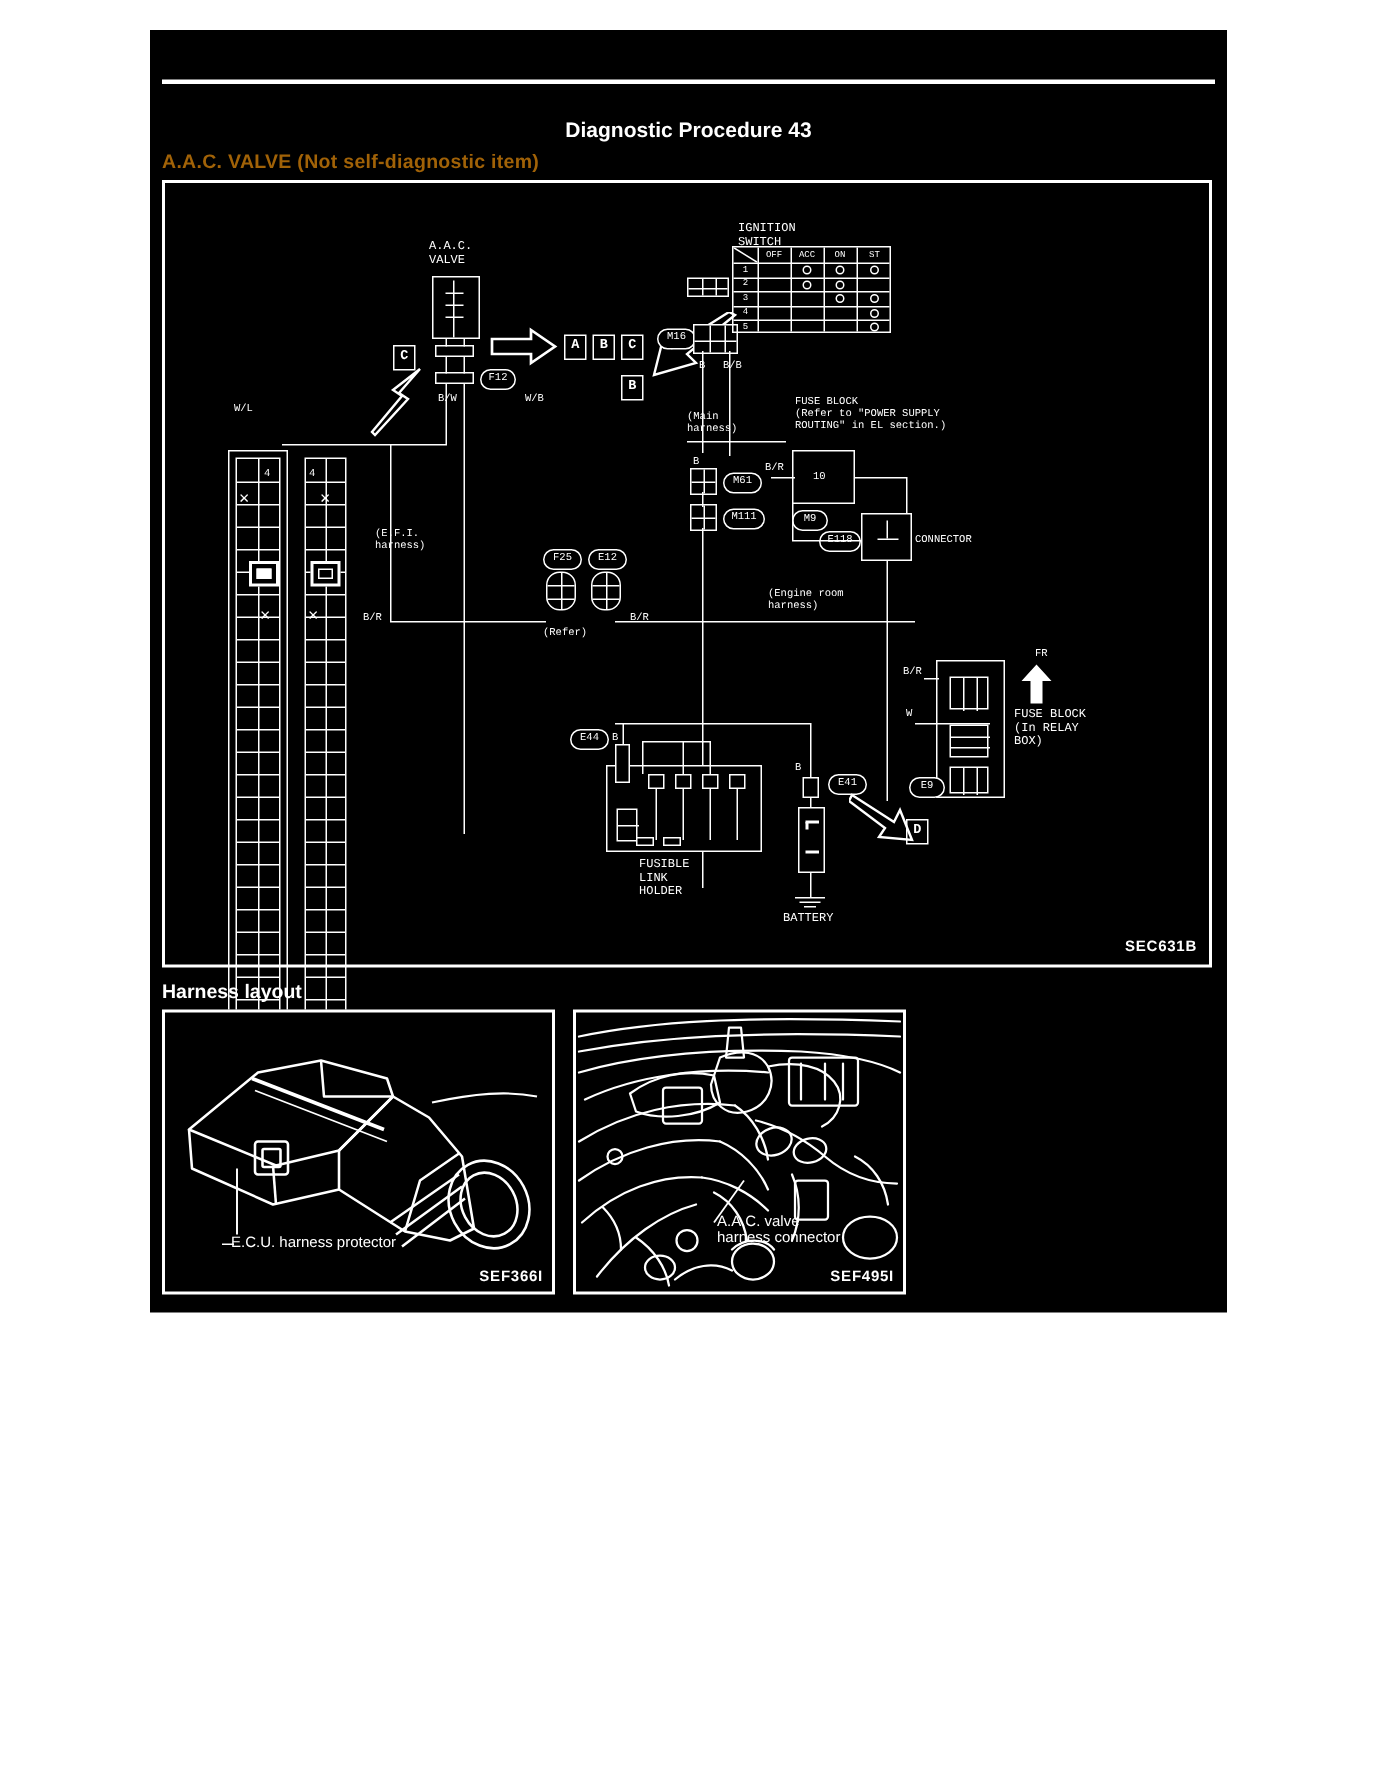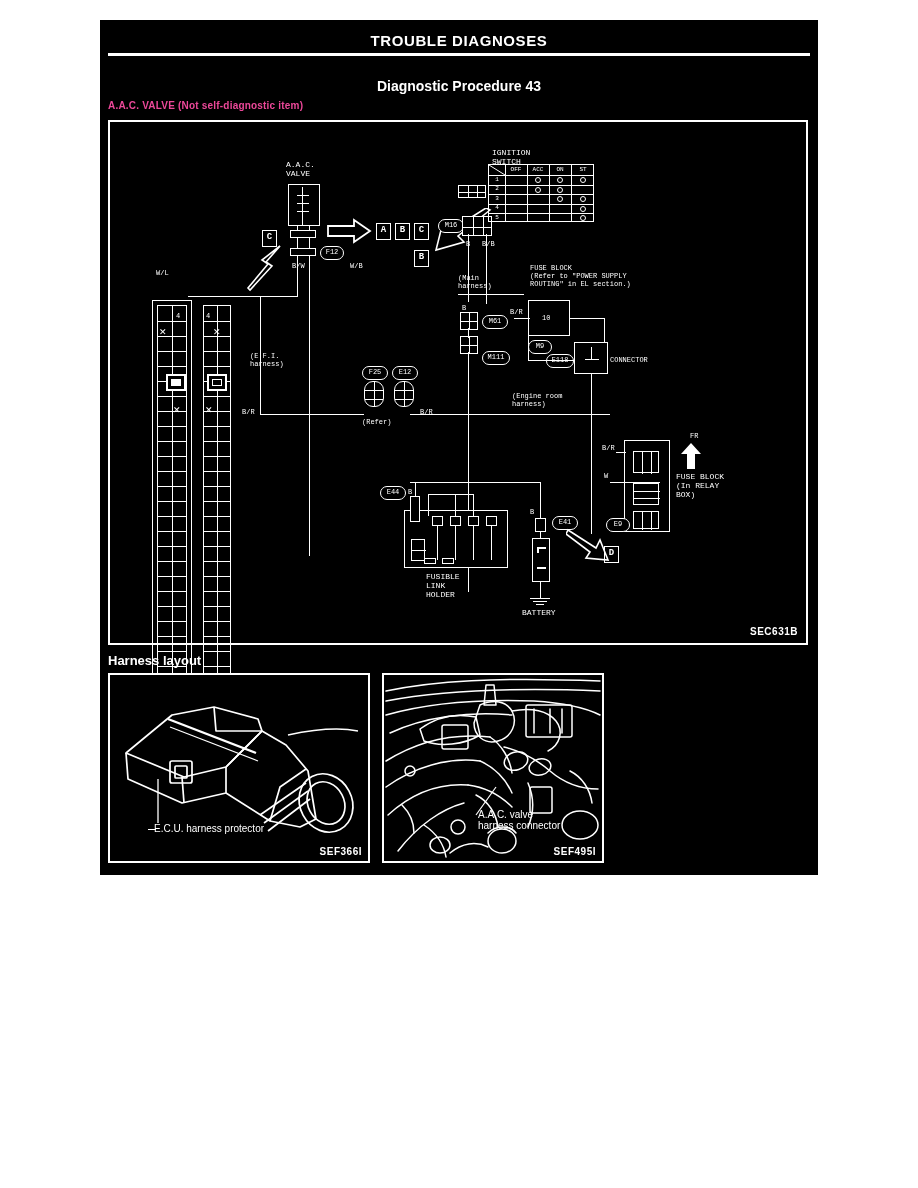--- a/index.html
+++ b/index.html
@@ -8,21 +8,21 @@
 
   
   .plate{position:absolute;left:100px;top:20px;width:718px;height:855px;background:#000;}
 
   
   .doc-title{position:absolute;left:0;top:12px;width:718px;text-align:center;color:#fff;
     font-weight:bold;font-size:15px;letter-spacing:.6px;}
   .title-rule{position:absolute;left:8px;top:33px;width:702px;height:3px;background:#fff;}
   .proc-title{position:absolute;left:0;top:58px;width:718px;text-align:center;color:#fff;
     font-weight:bold;font-size:14px;}
-  .sub-title{position:absolute;left:8px;top:80px;color:#ec4899;font-weight:bold;font-size:10px;letter-spacing:.2px;}
+  .sub-title{position:absolute;left:8px;top:80px;color:#a16207;font-weight:bold;font-size:13px;letter-spacing:.2px;}
 
   
   .dframe{position:absolute;left:8px;top:100px;width:700px;height:525px;border:2px solid #fff;box-sizing:border-box;}
   .secid{position:absolute;right:8px;bottom:6px;color:#fff;font-weight:bold;font-size:10px;letter-spacing:.5px;}
 
   
   .hl-label{position:absolute;left:8px;top:633px;color:#fff;font-weight:bold;font-size:13px;}
   .hbox{position:absolute;border:2px solid #fff;box-sizing:border-box;background:#000;}
   .hbox .sef{position:absolute;right:6px;bottom:4px;color:#fff;font-weight:bold;font-size:10px;letter-spacing:.5px;}
   .hcap{position:absolute;color:#fff;font-size:10px;font-family:"Liberation Sans",sans-serif;}
@@ -78,21 +78,20 @@
   .cgrid .gh{position:absolute;left:0;width:100%;height:1px;background:#fff;}
 
   .lbl{position:absolute;color:#fff;font-family:"Liberation Mono",monospace;white-space:pre;}
 </style>
 </head>
 <body>
 
 <div class="page">
   <div class="plate">
 
-    <div class="doc-title">TROUBLE DIAGNOSES</div>
     <div class="title-rule"></div>
     <div class="proc-title">Diagnostic Procedure 43</div>
     <div class="sub-title">A.A.C. VALVE  (Not self-diagnostic item)</div>
 
     <div class="dframe">
 
       <div class="ladder" style="left:47px;top:183px;width:30px;height:375px;">
         <div class="lmid" style="left:14px;"></div>
         <div class="lrow" style="top:15px"></div>
           <div class="lrow" style="top:30px"></div>
@@ -270,21 +269,21 @@
 
       <div class="cgrid" style="left:350px;top:190px;width:18px;height:18px;">
         <div class="gv" style="left:8px;"></div>
           <div class="gh" style="top:8px;"></div>
       </div>
       <div class="pill" style="left:372px;top:193px;width:24px;">M61</div>
       <div class="cgrid" style="left:350px;top:214px;width:18px;height:18px;">
         <div class="gv" style="left:8px;"></div>
           <div class="gh" style="top:8px;"></div>
       </div>
-      <div class="pill" style="left:372px;top:217px;width:26px;margin-top:12px;">M111</div>
+      <div class="pill" style="left:372px;top:217px;width:26px;">M111</div>
       <div class="wire wv" style="left:358px;top:206px;height:10px;"></div>
       <div class="wire wv" style="left:358px;top:230px;height:240px;"></div>
 
       <div class="lbl t7" style="left: 420px; top: 142px; white-space: pre;">FUSE BLOCK
 (Refer to "POWER SUPPLY
 ROUTING" in EL section.)</div>
       <div class="obox" style="left:418px;top:178px;width:42px;height:36px;"></div>
       <div class="lbl t7" style="left:432px;top:192px;text-align:center;">10</div>
       <div class="wire wh" style="left:404px;top:196px;width:16px;"></div>
       <div class="lbl t7" style="left:400px;top:186px;">B/R</div>

